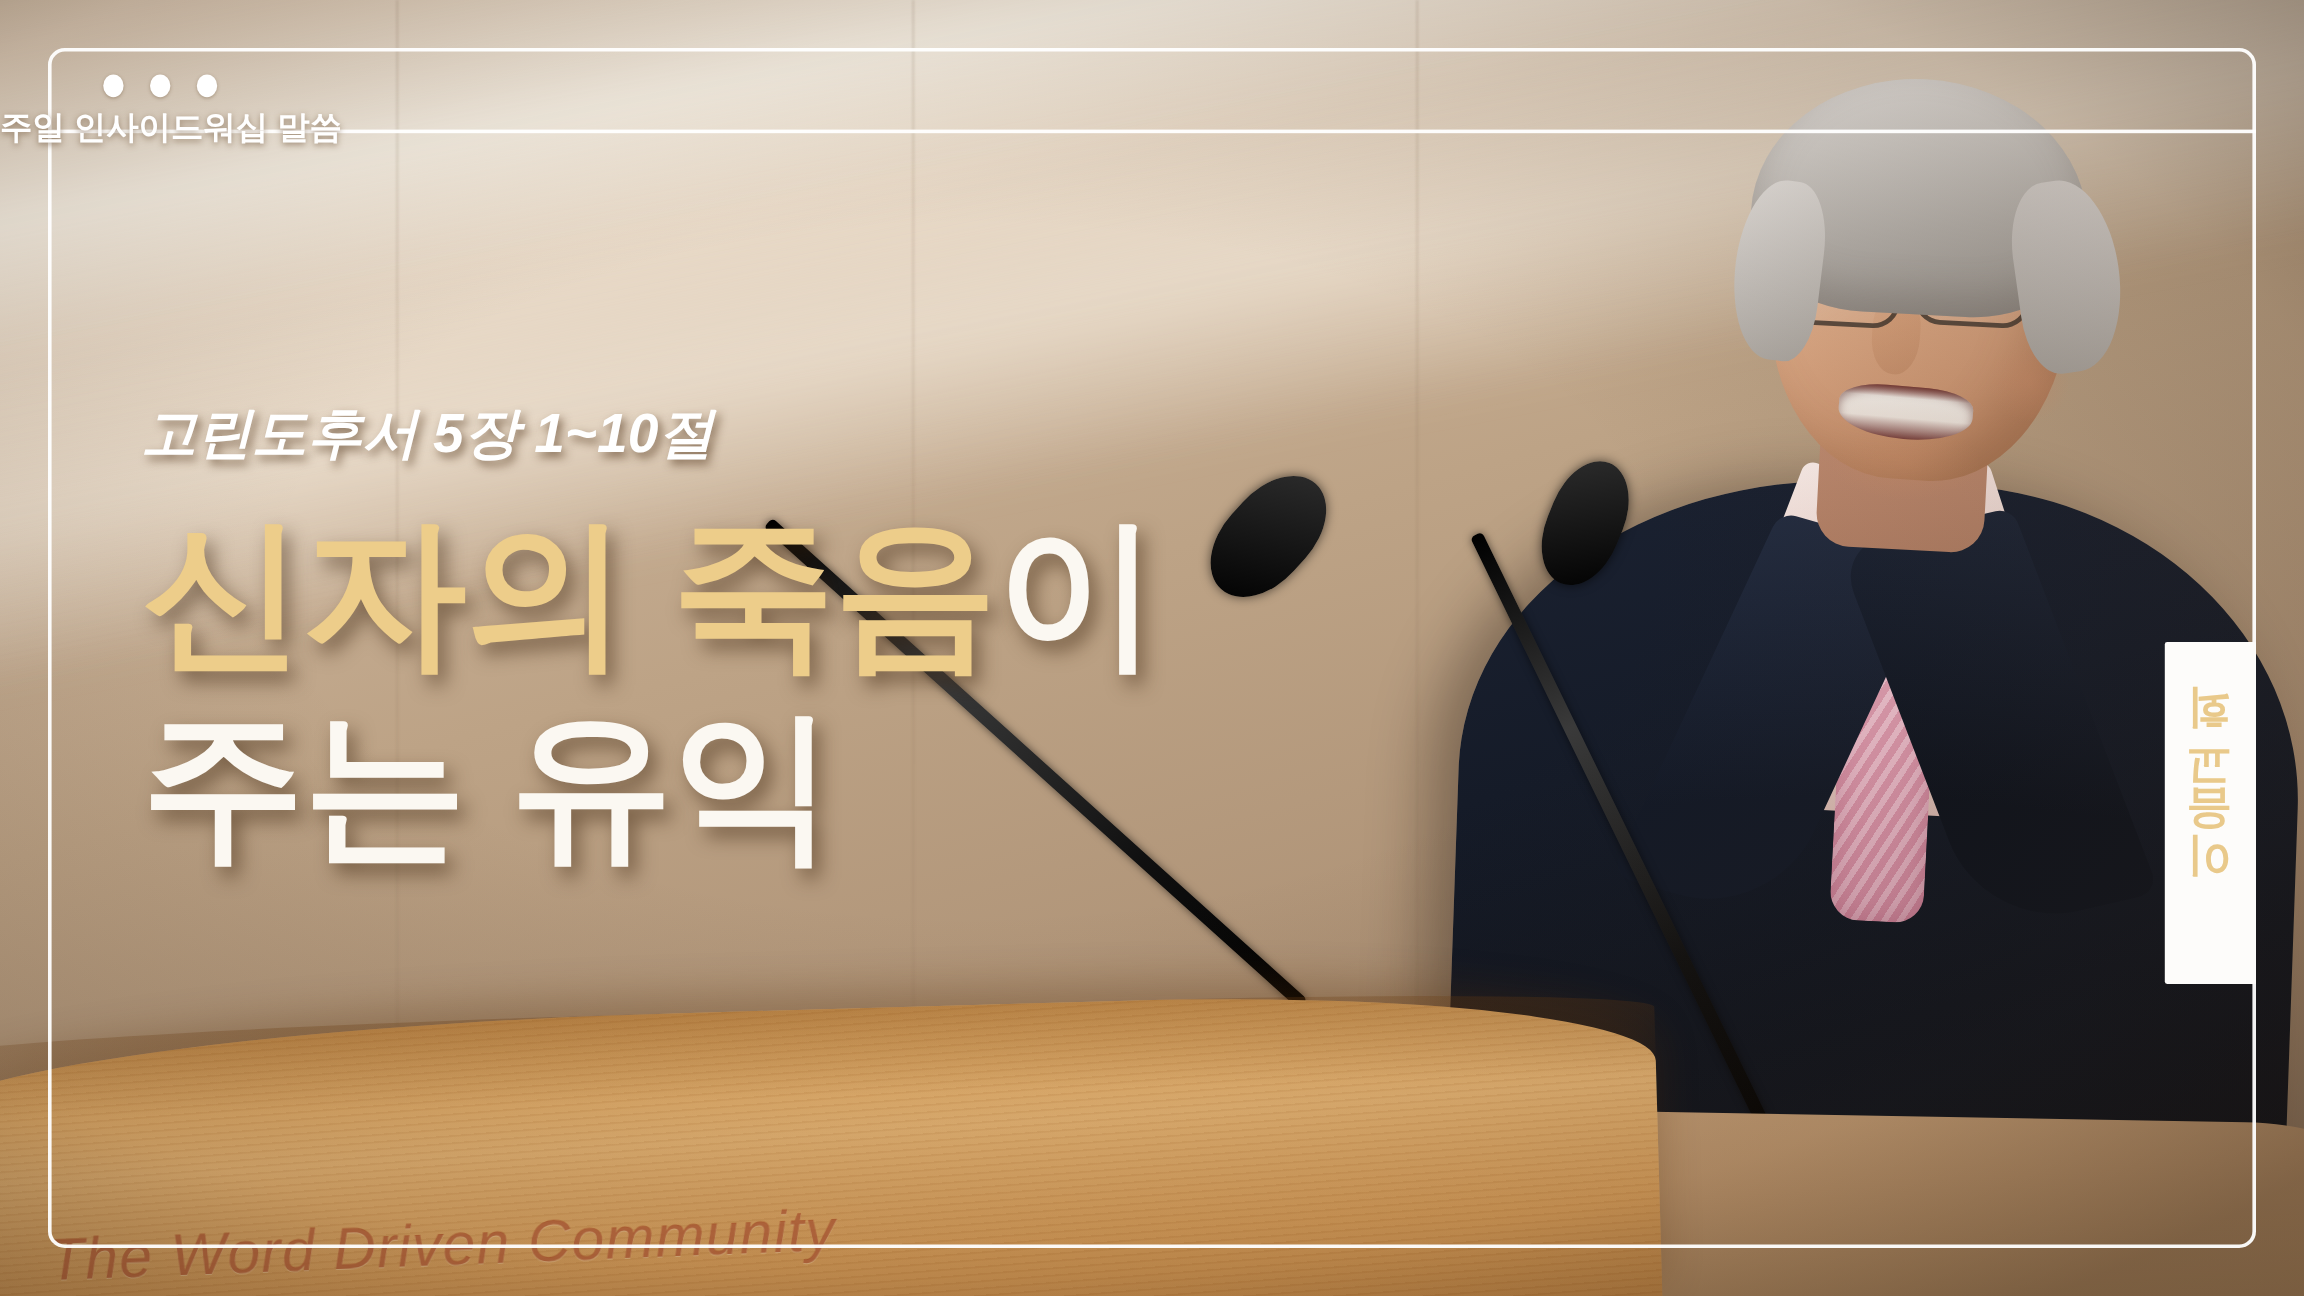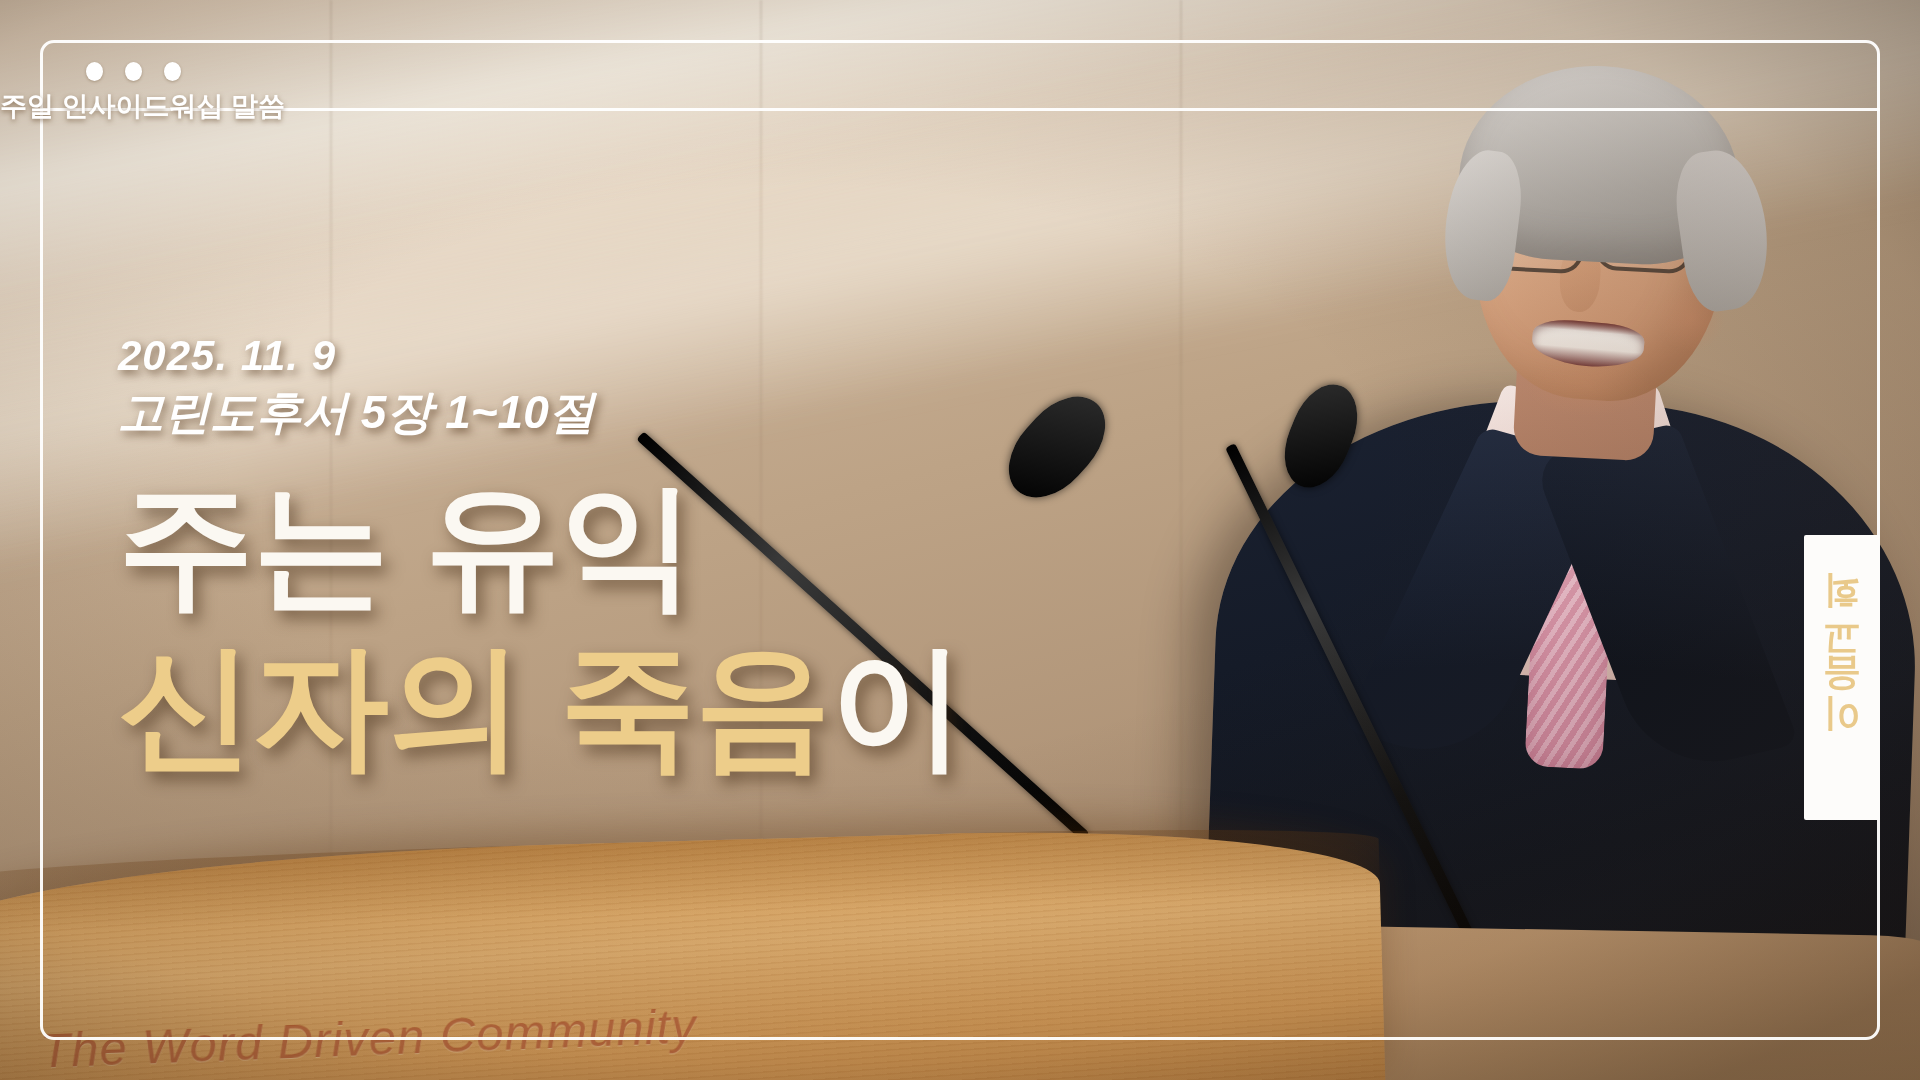--- a/index.html
+++ b/index.html
@@ -409,26 +409,25 @@
 
   <div class="dots">
     <span class="dot"></span>
     <span class="dot"></span>
     <span class="dot"></span>
   </div>
 
   <div class="window-title">주일 인사이드워십 말씀</div>
 
   <div class="text-block">
-    <div class="date-line">2025. 11. 9</div>
     <div class="ref-line">고린도후서 5장 1~10절</div>
 
     <div class="title-wrap">
+      <div class="title-line"><span class="gold">신자의 죽음</span><span class="white">이</span></div>
       <div class="title-line white">주는 유익</div>
-      <div class="title-line"><span class="gold">신자의 죽음</span><span class="white">이</span></div>
     </div>
   </div>
 
   <div class="church-tag">
     <span>이음교회</span>
   </div>
 
 </div>
 
 </body></html>

